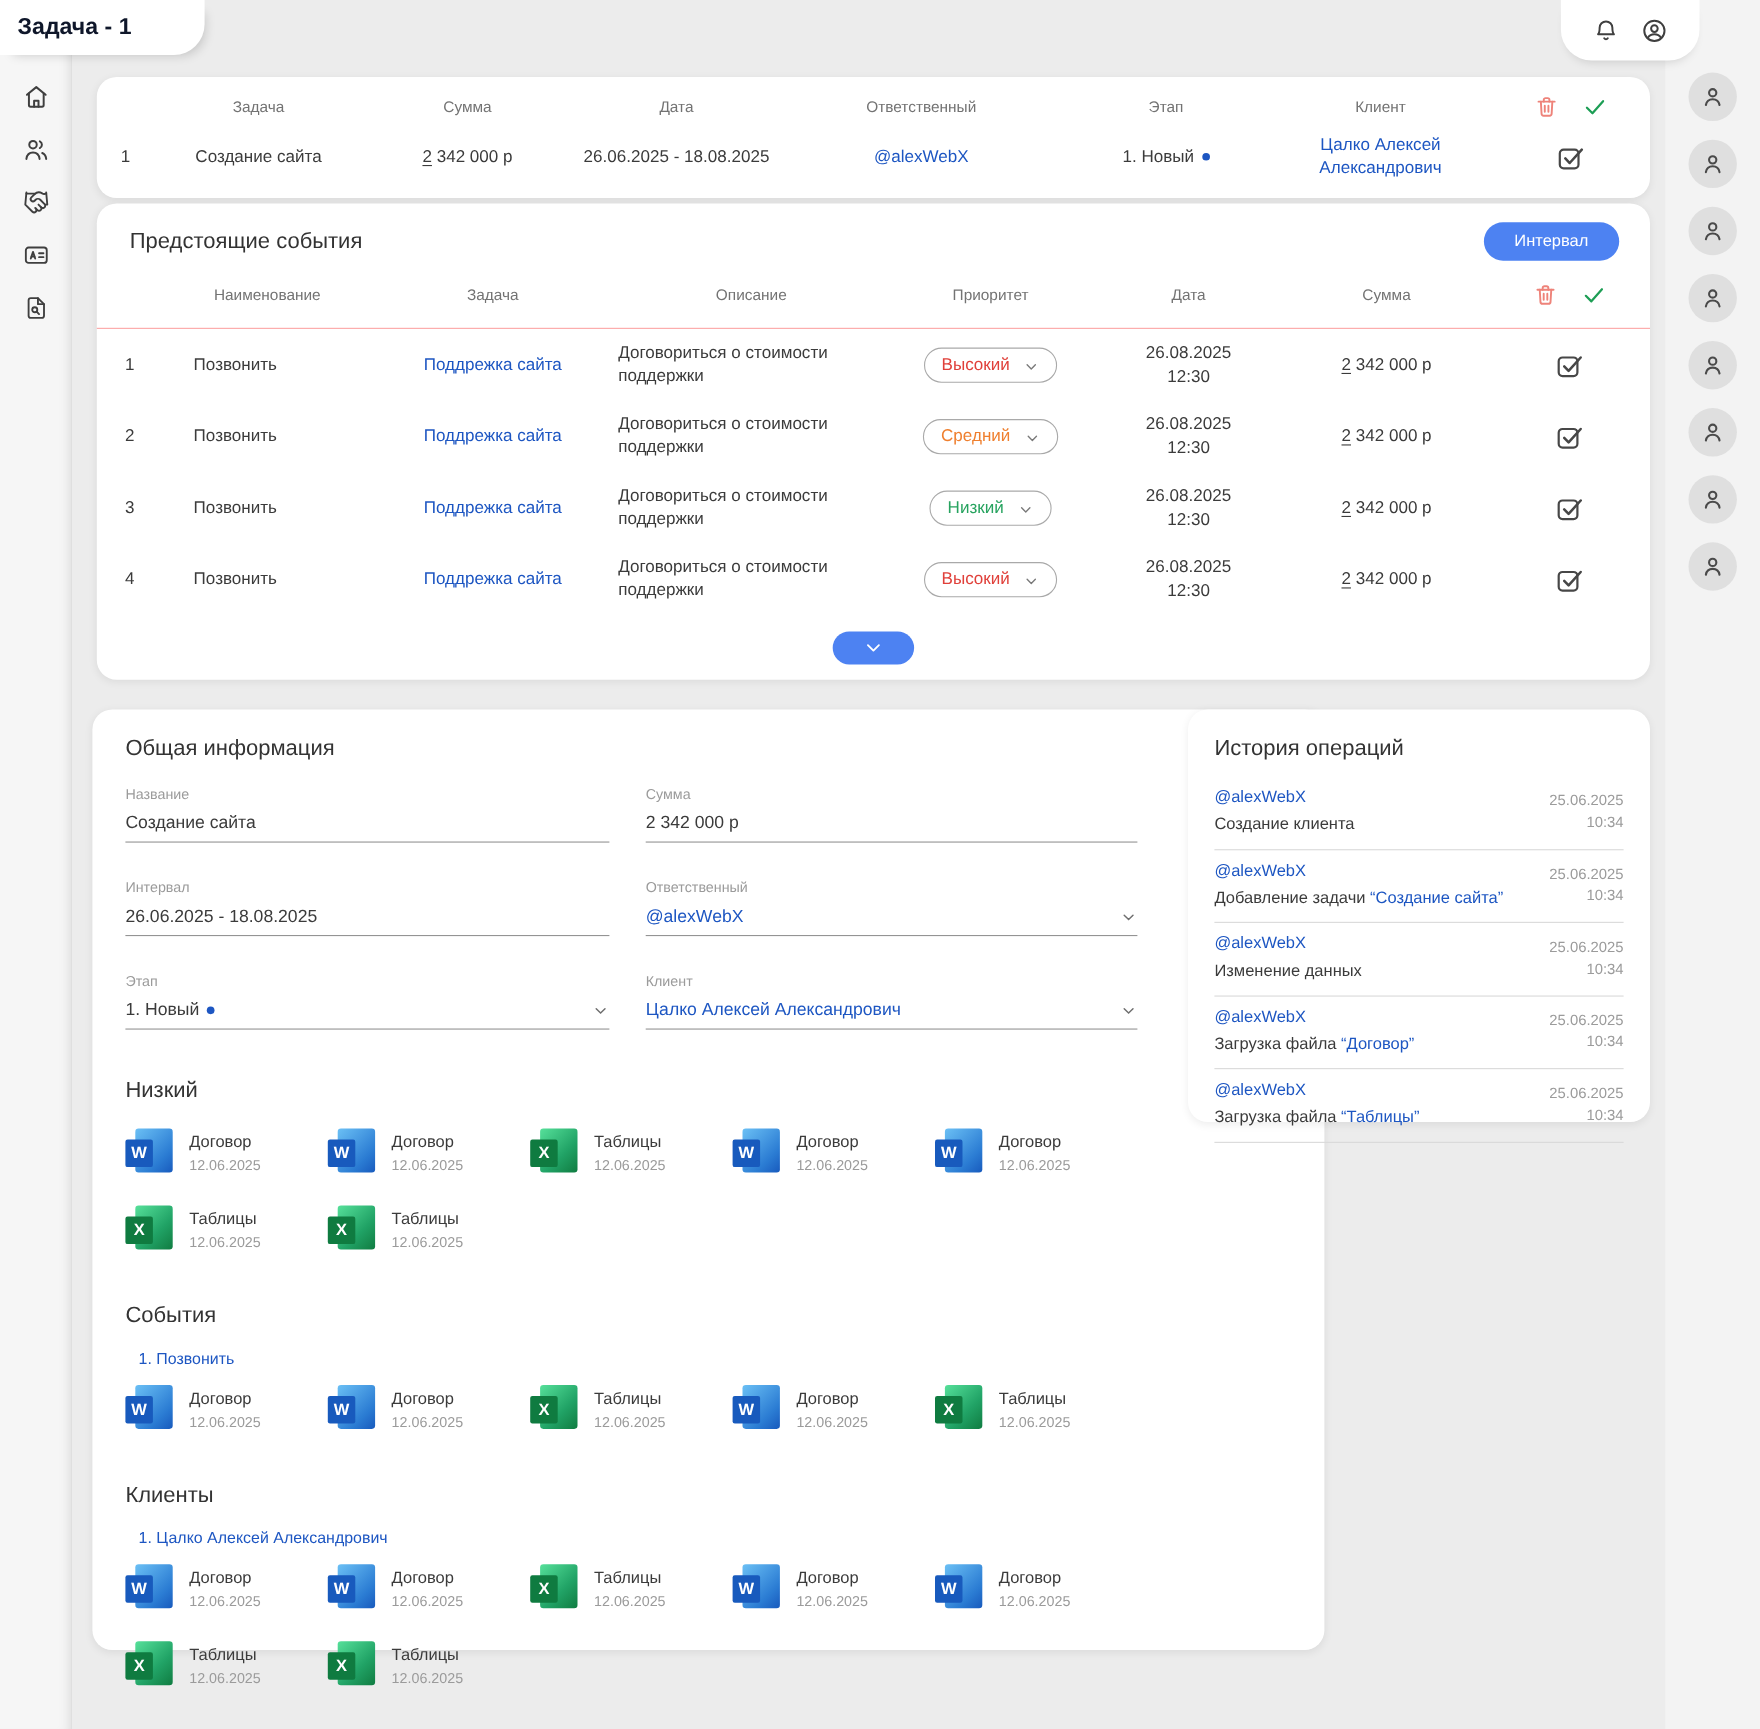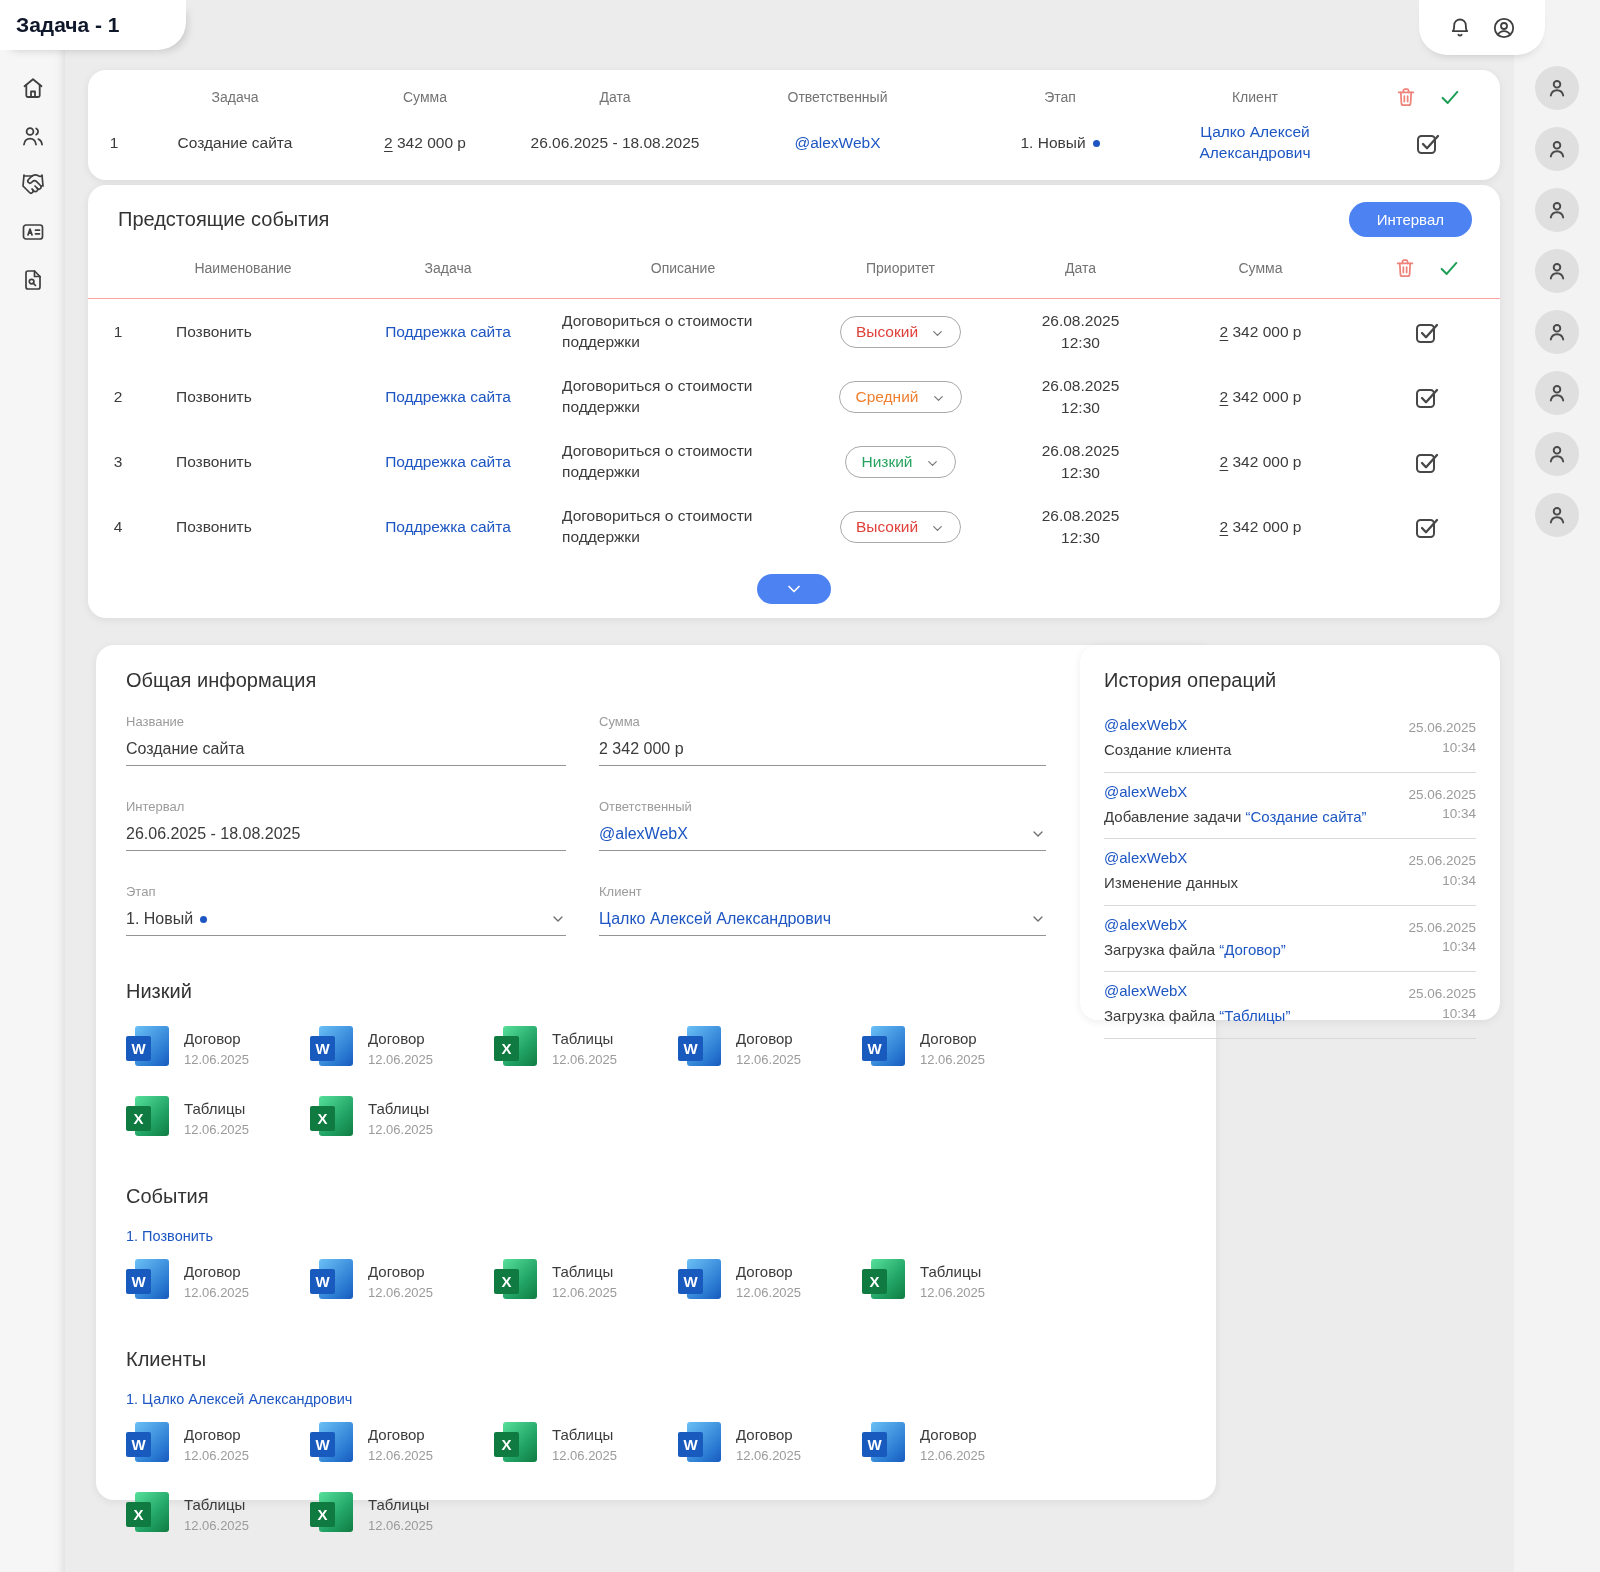--- a/index.html
+++ b/index.html
@@ -53,21 +53,21 @@
   }
   .avatar svg { width:24px; height:24px; color:#4a4a4a; }
 
   
   .card {
     position:absolute; background:#fff; border-radius:18px;
     box-shadow: 0 2px 8px rgba(0,0,0,.07);
   }
   #card-task   { left:88px;  top:70px;  width:1412px; height:110px; }
   #card-events { left:88px;  top:185px; width:1412px; height:433px; }
-  #card-info   { left:96px;  top:645px; width:1120px;  height:855px; }
+  #card-info   { left:84px;  top:645px; width:1120px;  height:855px; }
   #card-history{ left:1080px;top:645px; width:420px;  height:375px; }
 
   .muted { color:#737373; }
   .link  { color:#1d56c2; cursor:pointer; }
   .u { text-decoration:underline; text-underline-offset:3px; }
 
   
   .t-grid {
     display:grid;
     grid-template-columns: 52px 190px 190px 190px 255px 190px 200px 1fr;
@@ -149,21 +149,21 @@
   .file-icon[data-type="excel"] .page { background:linear-gradient(135deg,#56e09a 0%,#21a366 60%,#107c41 100%); }
   .file-icon .front {
     position:absolute; left:0; top:11px; width:25px; height:25px; border-radius:2px;
     color:#fff; font-weight:700; font-size:15px;
     display:flex; align-items:center; justify-content:center;
   }
   .file-icon[data-type="word"]  .front { background:#185abd; }
   .file-icon[data-type="excel"] .front { background:#0f7b40; }
   .file-name { font-size:15px; color:#3b3b3b; margin-bottom:5px; }
   .file-date { font-size:13px; color:#9b9b9b; }
-  .sub-link { display:block; margin-top:20px; font-size:14.5px; }
+  .sub-link { display:block; margin-top:20px; font-size:14.5px;margin-left:12px; }
 
   
   #card-history { padding:24px 24px 10px 24px; }
   .h-list { margin-top:14px; }
   .h-entry {
     display:flex; justify-content:space-between; align-items:flex-start;
     padding:10px 0 12px 0; border-bottom:1px solid #d9d9d9;
   }
   .h-user { font-size:15px; margin-bottom:7px; display:inline-block; }
   .h-action { font-size:15px; color:#3b3b3b; line-height:1.3; }

